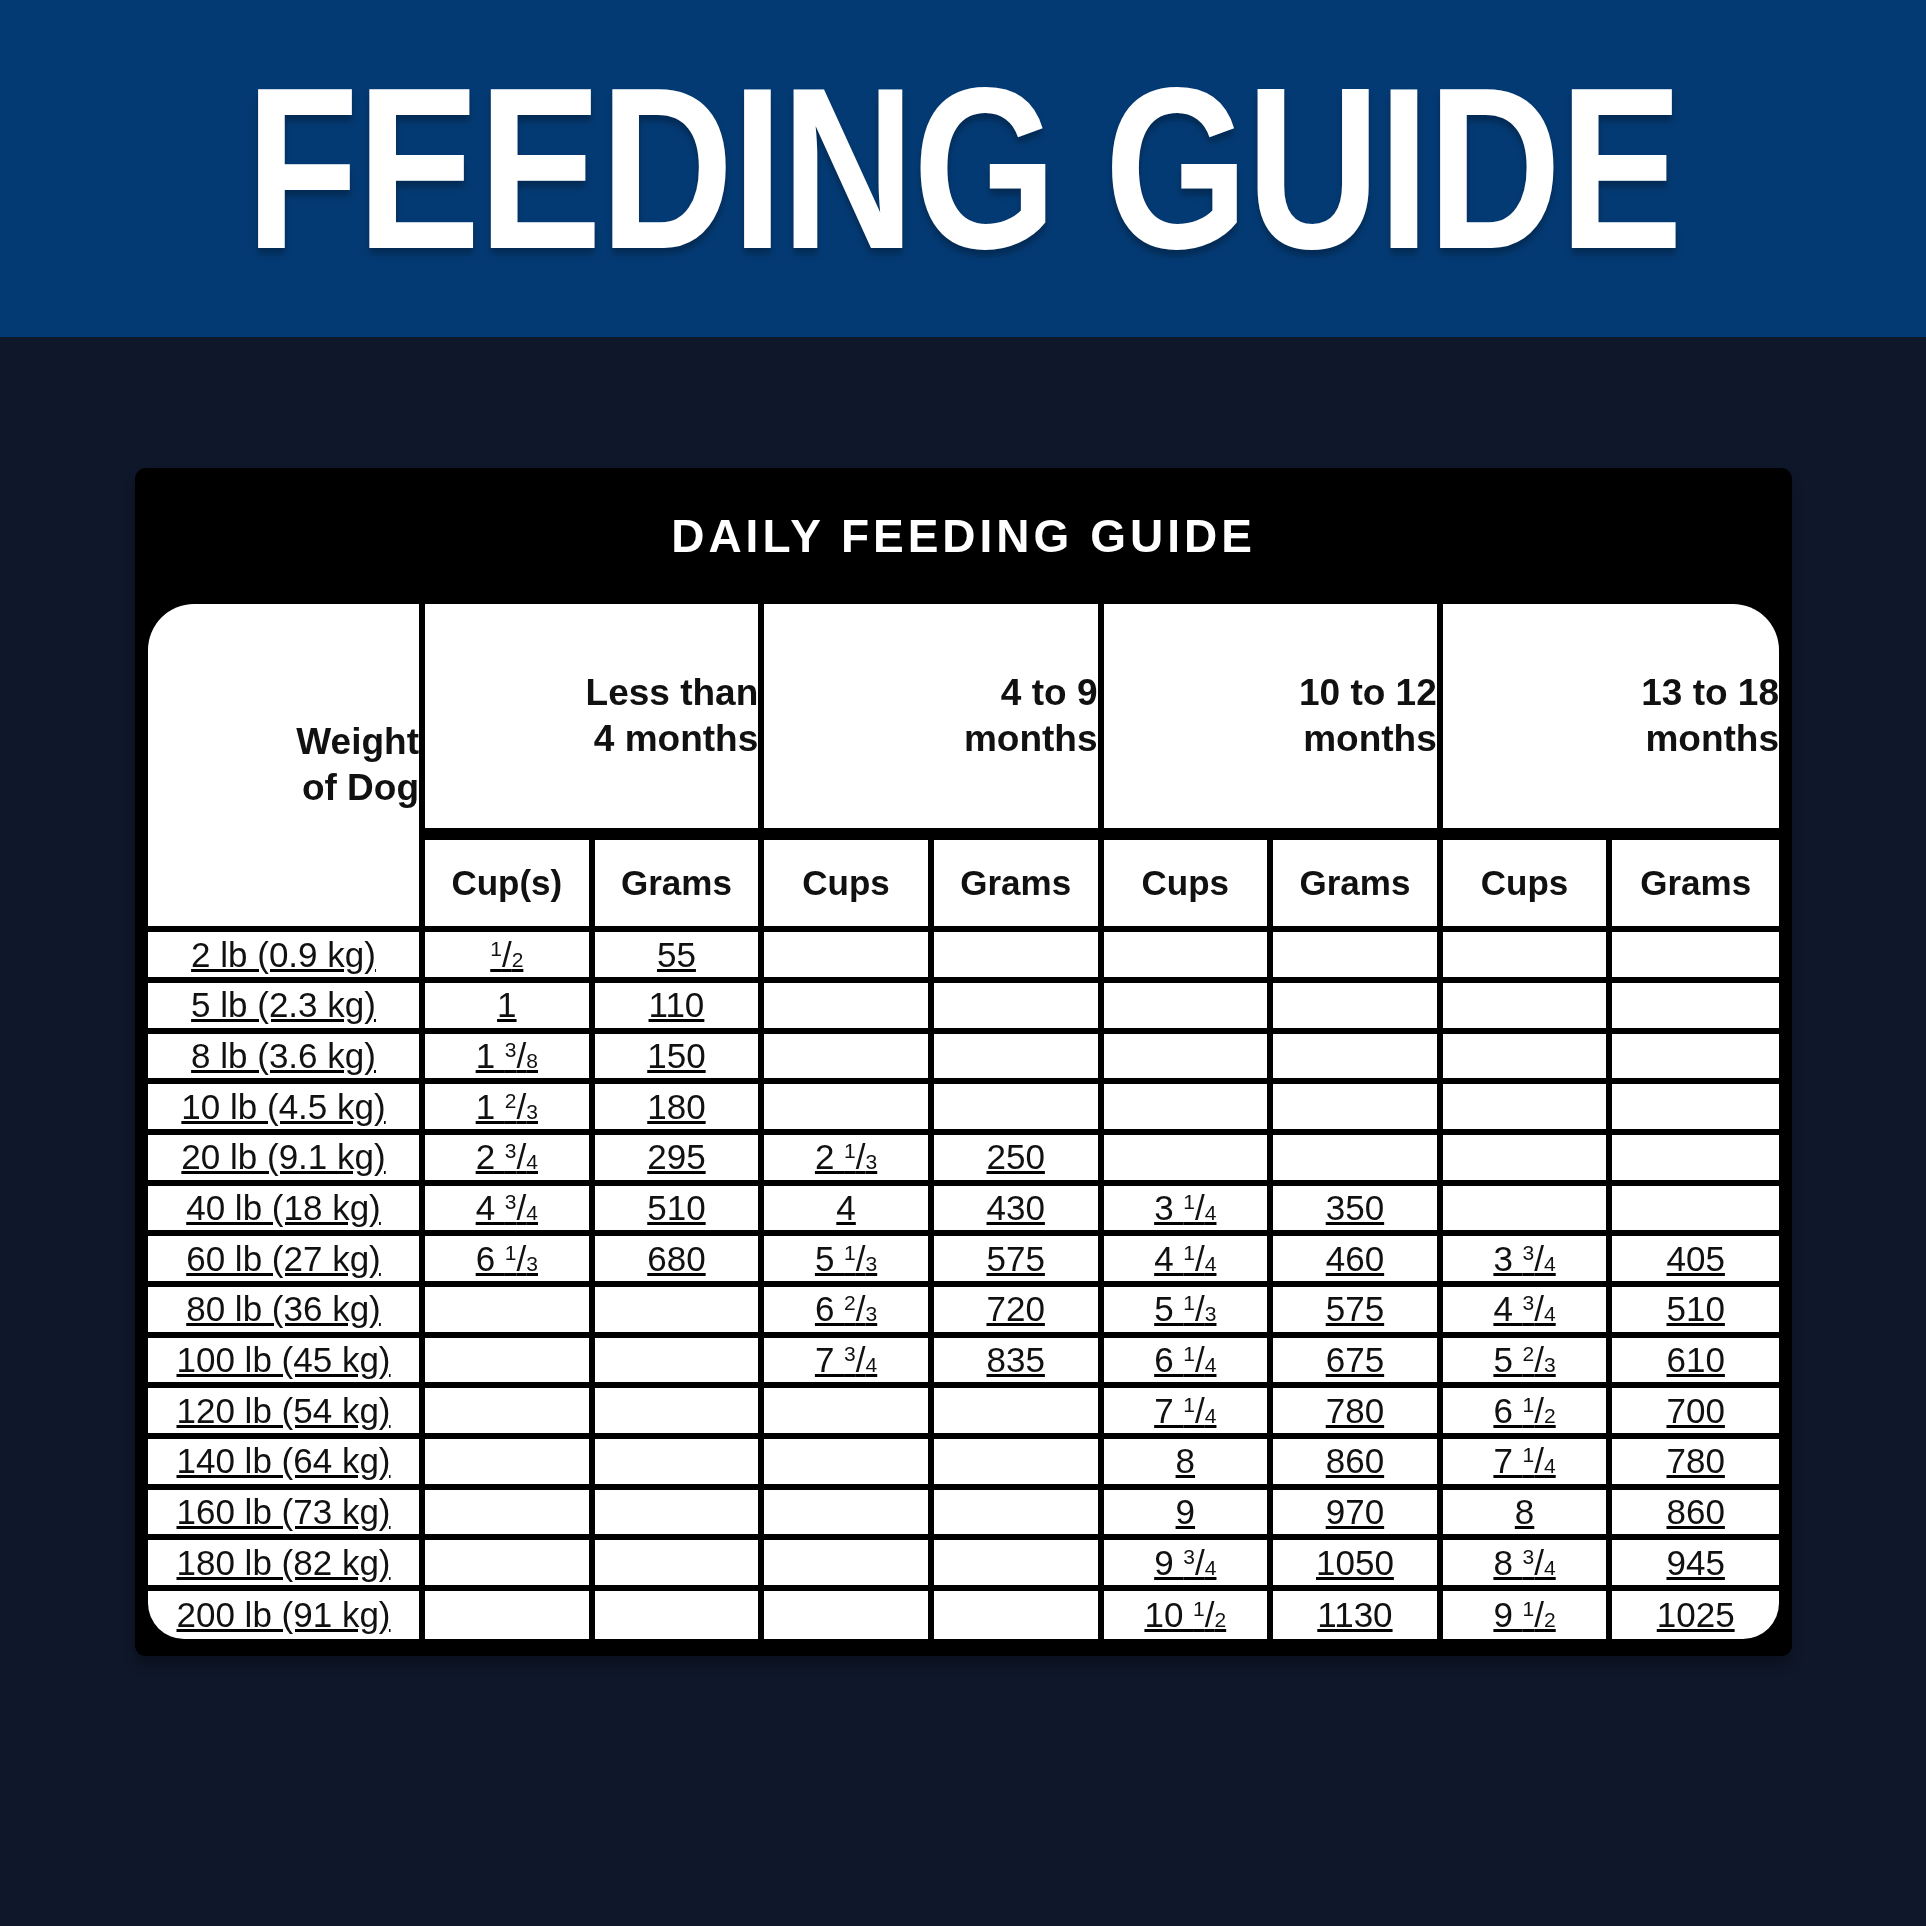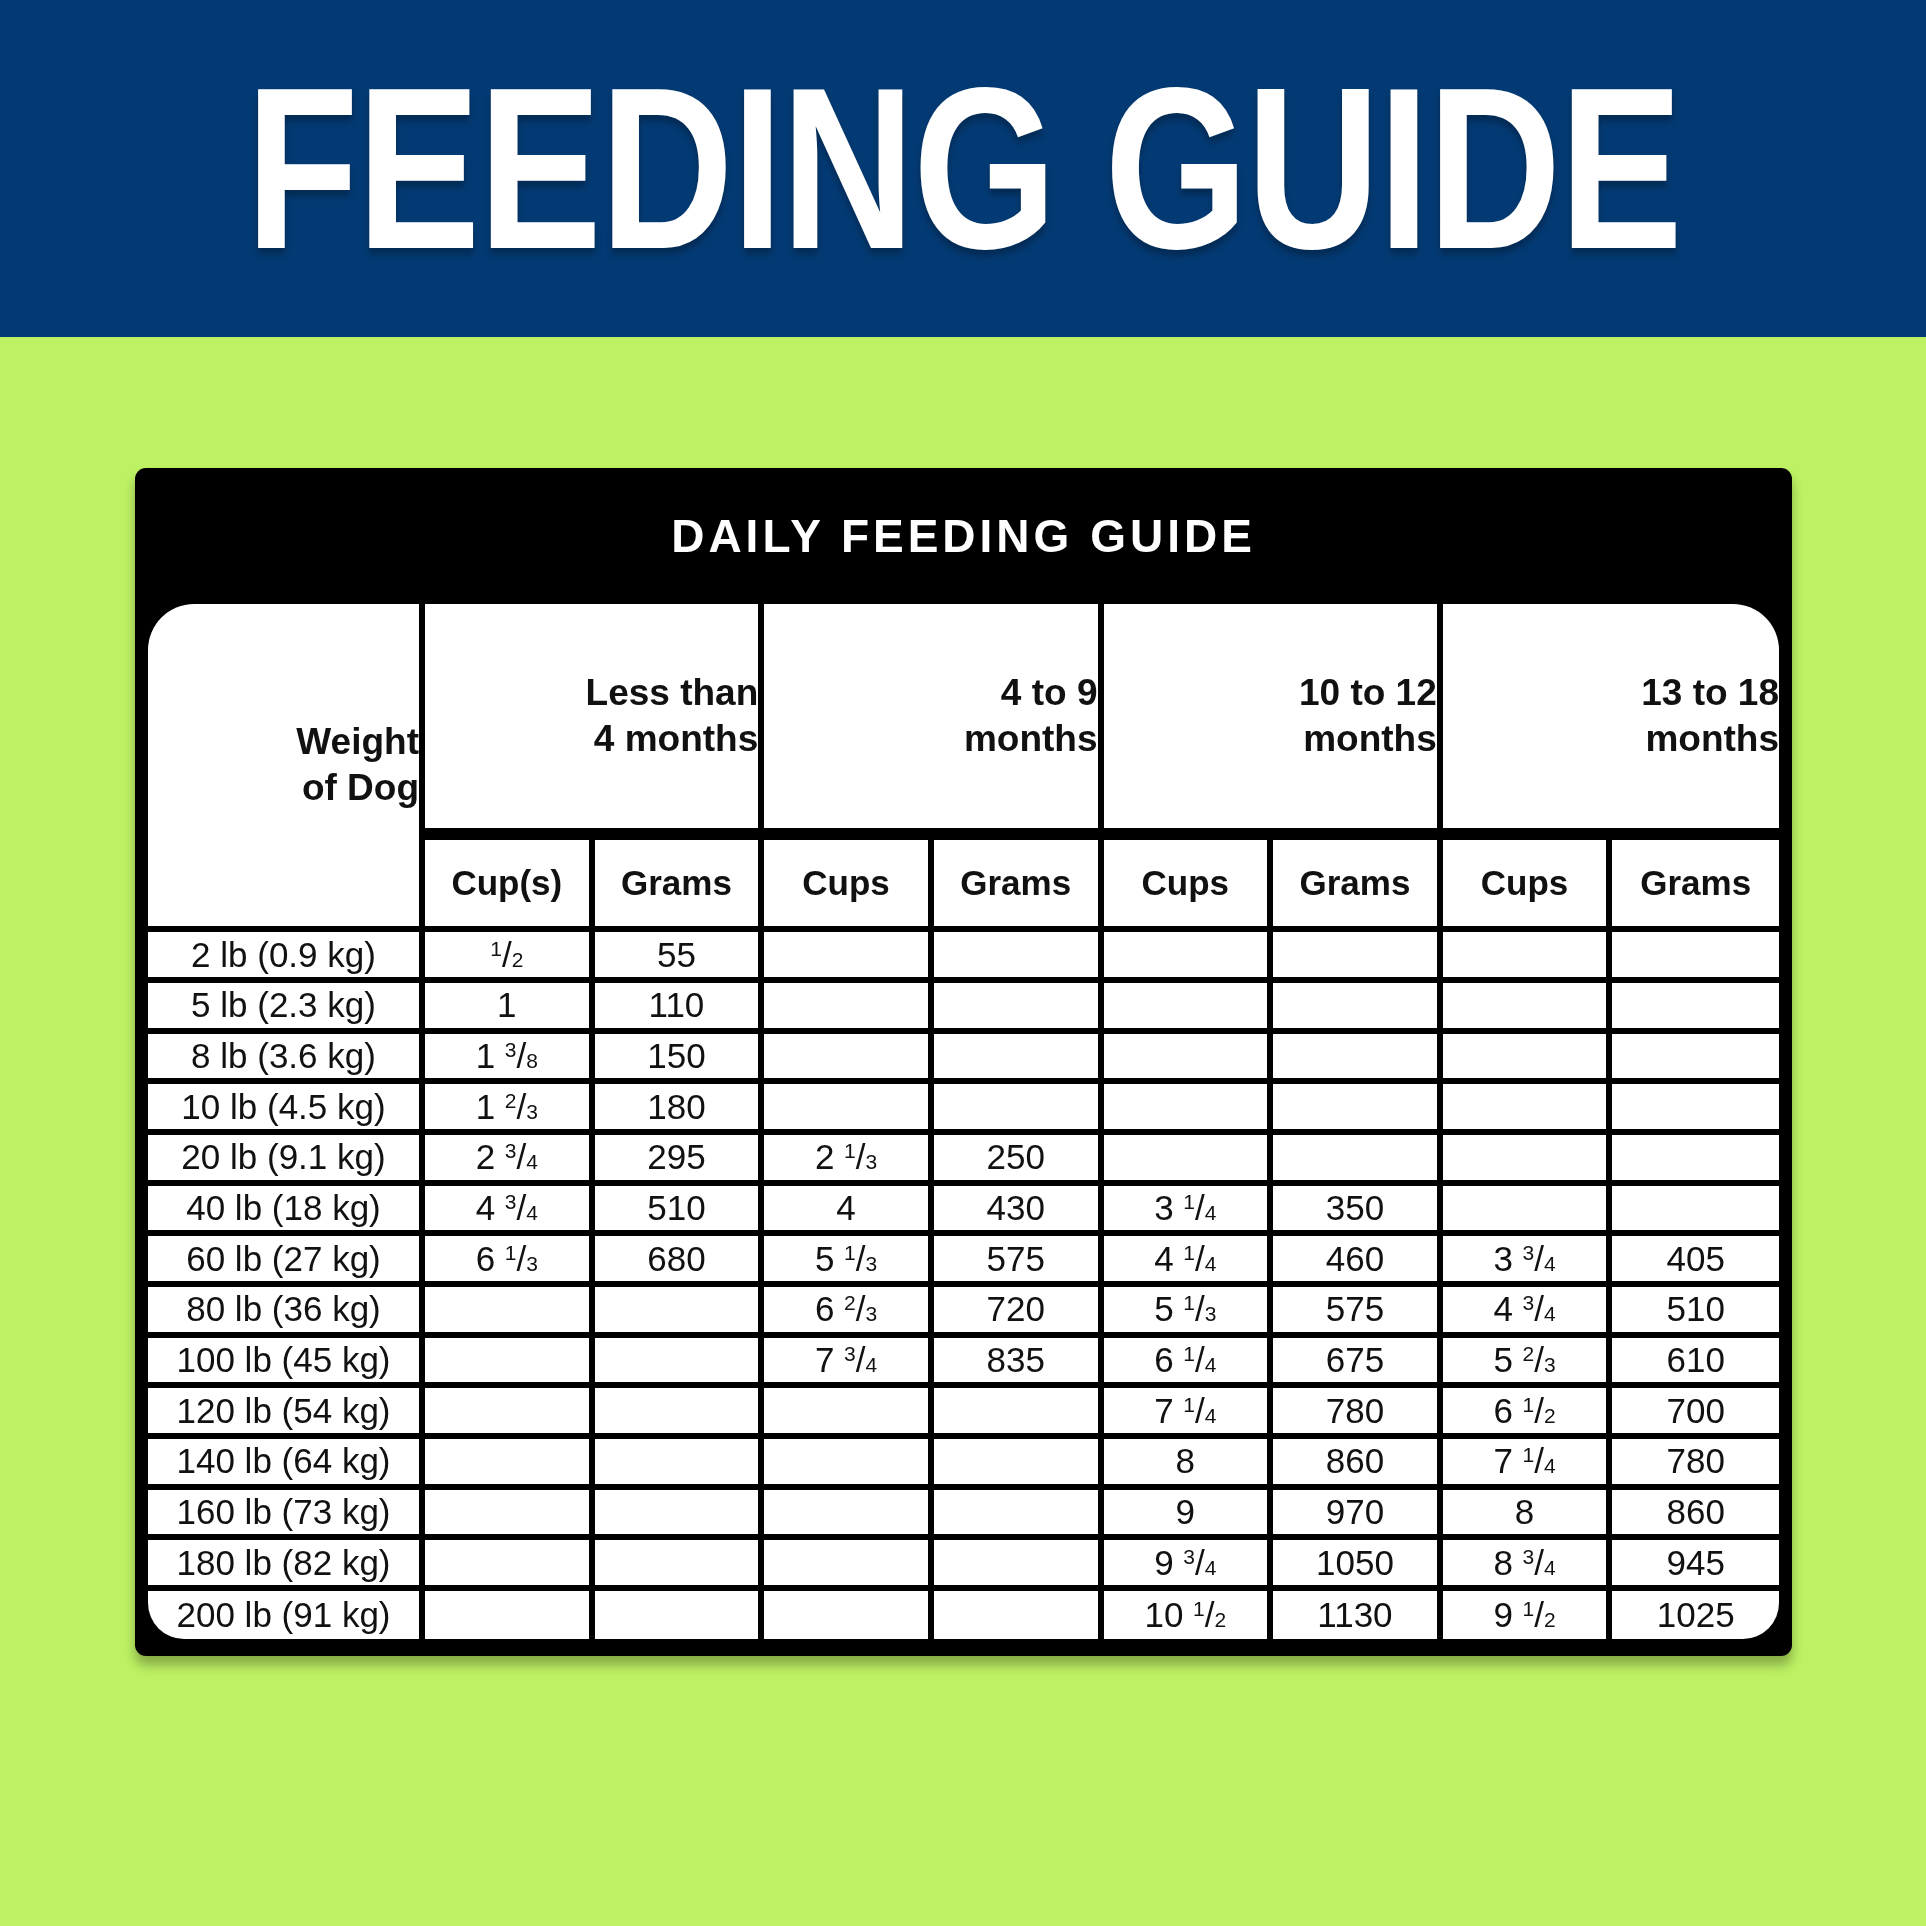--- a/index.html
+++ b/index.html
@@ -5,21 +5,21 @@
   html, body {
     margin: 0;
     padding: 0;
     background: #ffffff;
     font-family: "Liberation Sans", "DejaVu Sans", sans-serif;
   }
   .page {
     position: relative;
     width: 1927px;
     height: 1927px;
-    background: #bef264;
+    background: #0f172a;
     overflow: hidden;
   }
 
   
   .banner {
     position: absolute;
     left: 0; top: 0;
     width: 1927px;
     height: 337px;
     background: #043A73;
@@ -103,21 +103,21 @@
     line-height: 1.25;
     border-bottom-width: 12px !important;
     vertical-align: middle;
   }
   th.sub-head {
     font-weight: bold;
     font-size: 35px;
     height: 85px;
   }
   tr.r-group  { height: 227px; }
-  tr.r-data   { height: 50px; }
+  tr.r-data   { height: 50px; text-decoration: underline; }
 
   td.weight-cell {
     font-size: 35px;
     font-weight: normal;
   }
   td.value-cell {
     font-size: 35px;
     font-weight: normal;
   }
   td sup {

